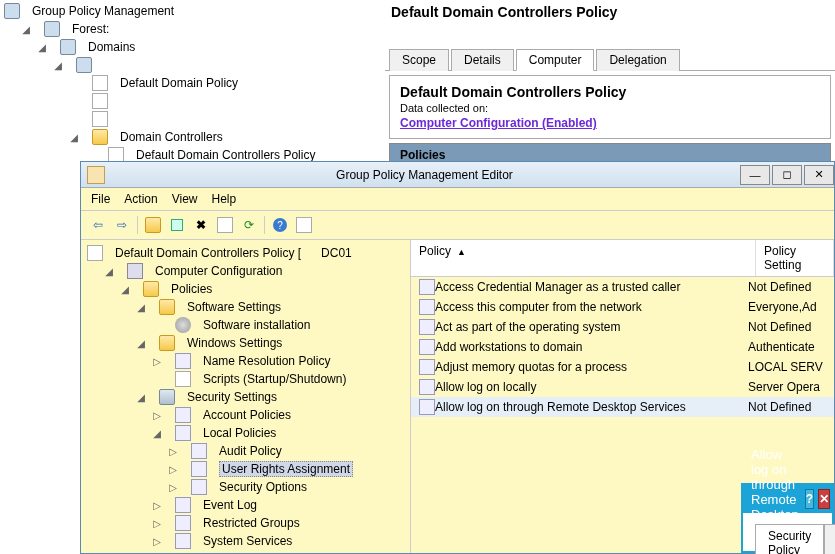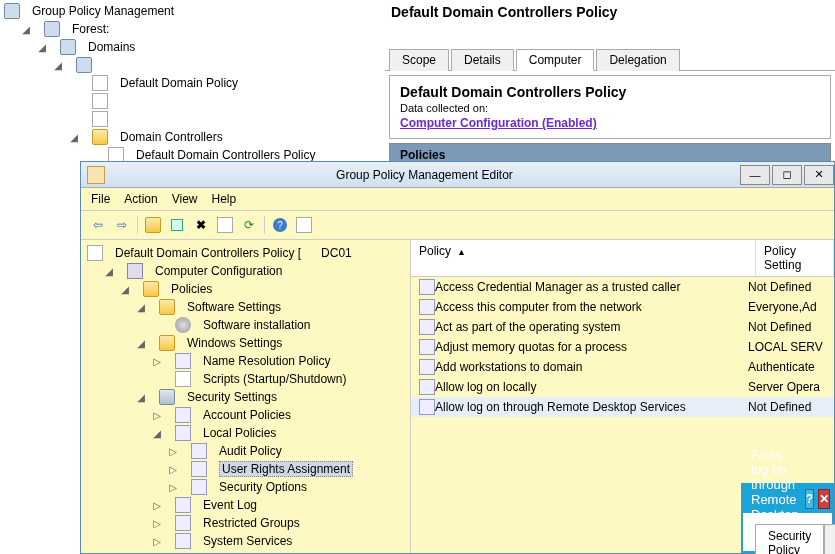--- a/index.html
+++ b/index.html
@@ -302,27 +302,27 @@
             <span class="rname">Access this computer from the network</span>
             <span class="rsetting">Everyone,Ad</span>
           </div>
           <div class="list-row">
             <span class="ico ico-policy"></span>
             <span class="rname">Act as part of the operating system</span>
             <span class="rsetting">Not Defined</span>
           </div>
           <div class="list-row">
             <span class="ico ico-policy"></span>
+            <span class="rname">Add workstations to domain</span>
+            <span class="rsetting">Authenticate</span>
+          </div>
+          <div class="list-row">
+            <span class="ico ico-policy"></span>
             <span class="rname">Adjust memory quotas for a process</span>
             <span class="rsetting">LOCAL SERV</span>
-          </div>
-          <div class="list-row">
-            <span class="ico ico-policy"></span>
-            <span class="rname">Add workstations to domain</span>
-            <span class="rsetting">Authenticate</span>
           </div>
           <div class="list-row">
             <span class="ico ico-policy"></span>
             <span class="rname">Allow log on locally</span>
             <span class="rsetting">Server Opera</span>
           </div>
           <div class="list-row selected">
             <span class="ico ico-policy"></span>
             <span class="rname">Allow log on through Remote Desktop Services</span>
             <span class="rsetting">Not Defined</span>

